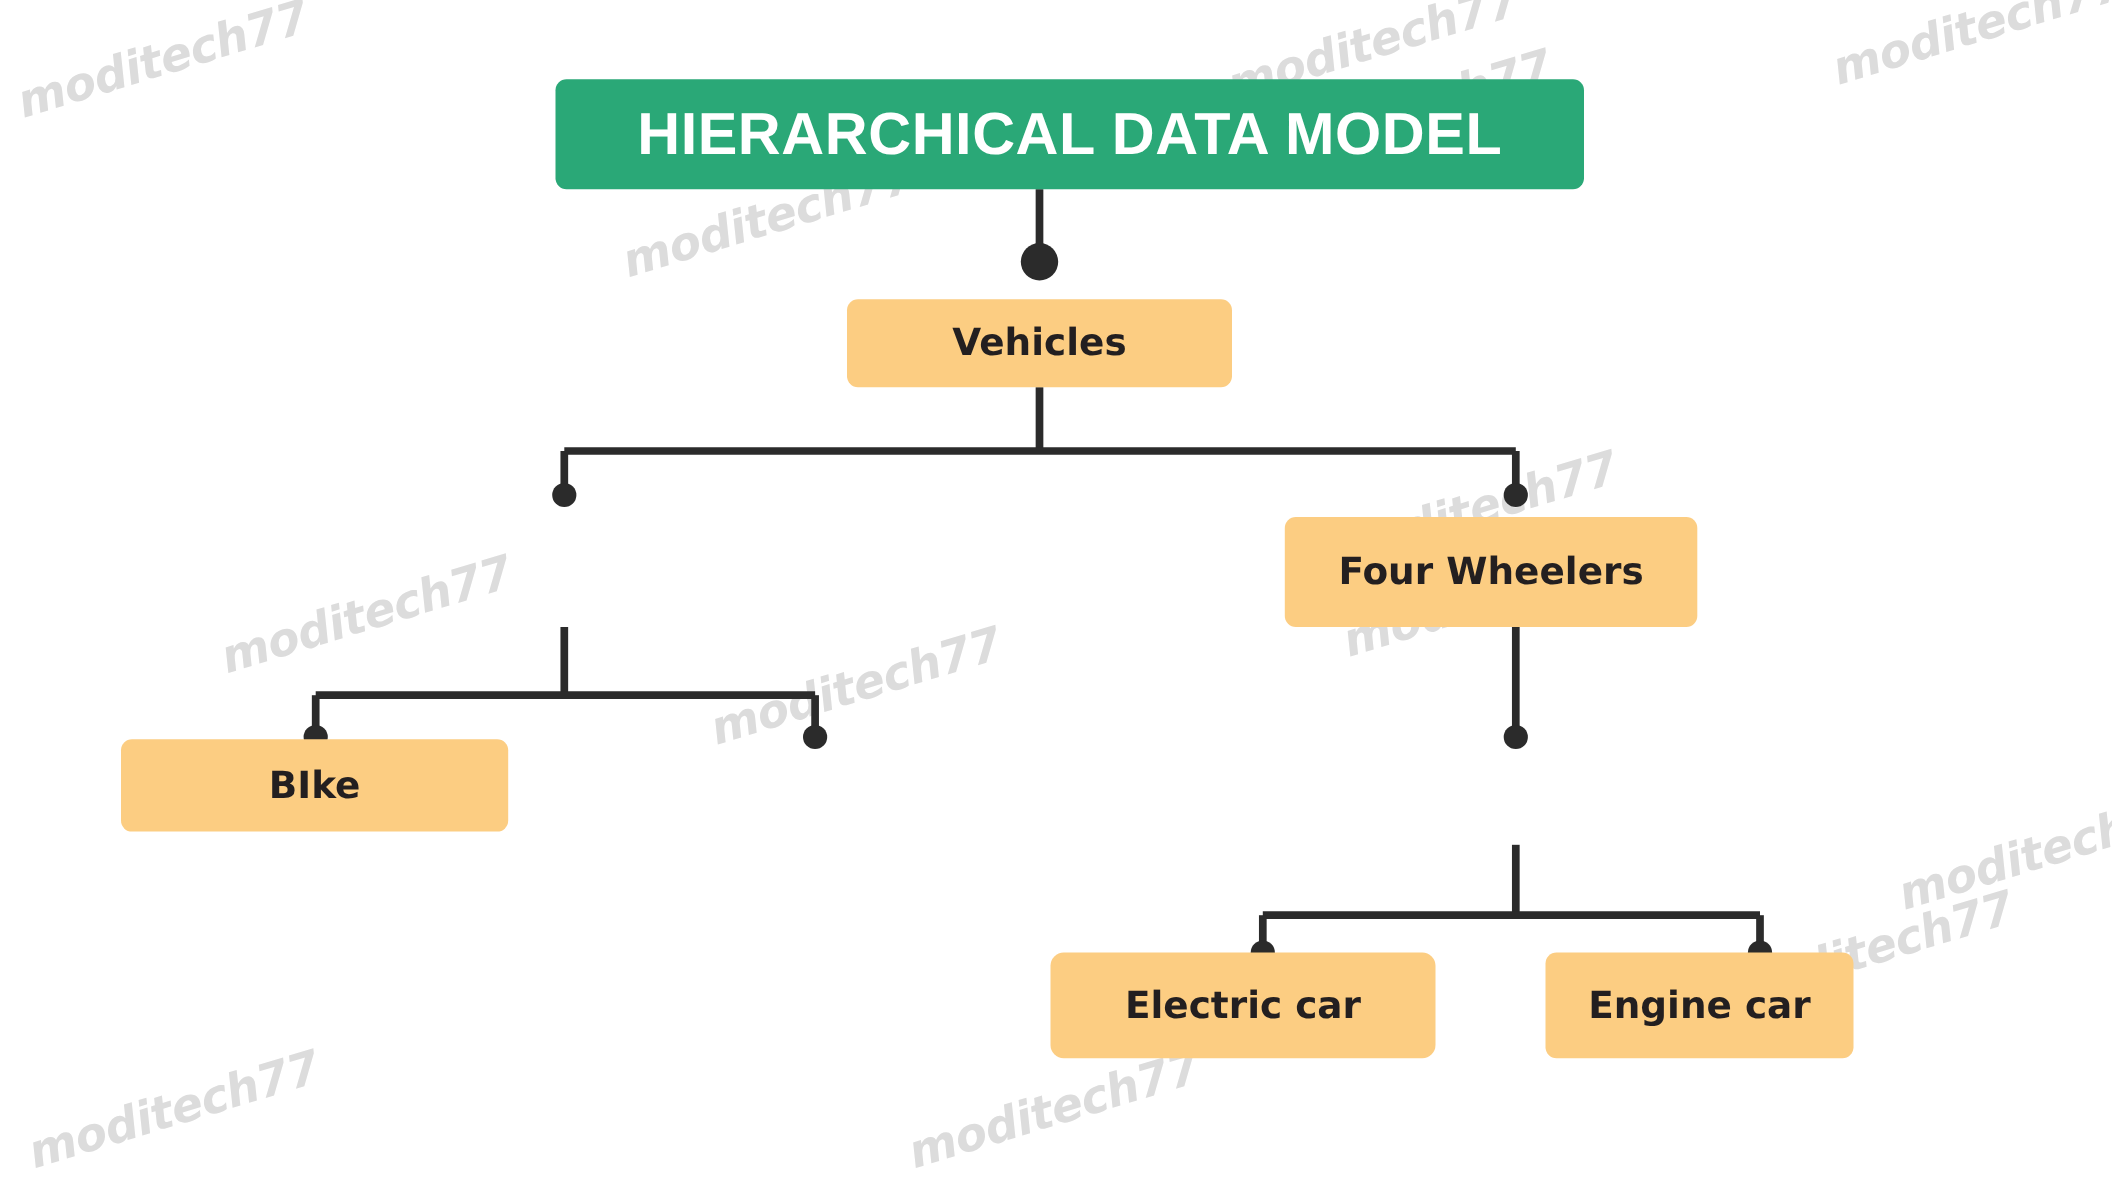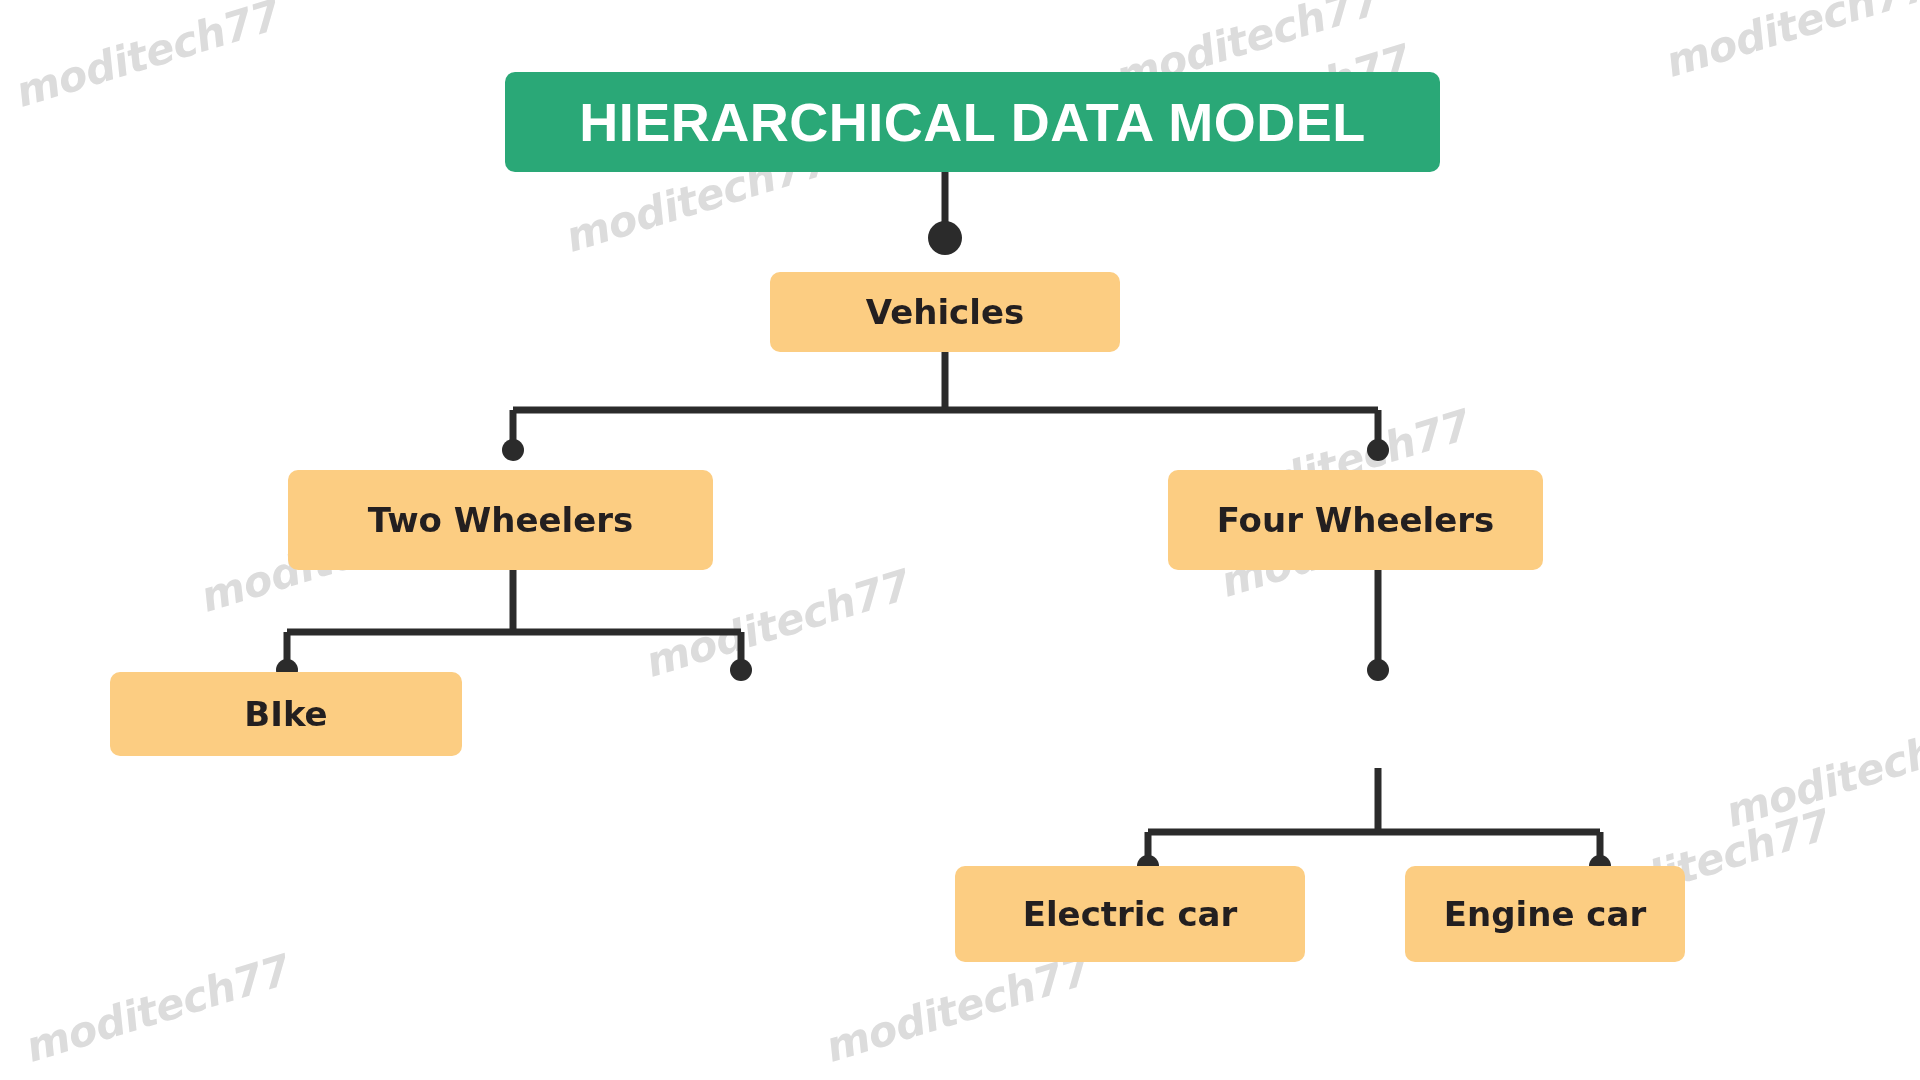--- a/index.html
+++ b/index.html
@@ -147,35 +147,32 @@
   <div id="node-layer">
 
     <div class="node node-title" style="left:505px; top:72px; width:935px; height:100px;text-align:right;">
       <span class="node-label">HIERARCHICAL DATA MODEL</span>
     </div>
 
     <div class="node node-box" style="left:770px; top:272px; width:350px; height:80px;">
       <span class="node-label">Vehicles</span>
     </div>
 
-    <div class="node node-box" style="left:288px; top:470px; width:425px; height:100px;">
-      <span class="node-label">Two Wheelers</span>
-    </div>
 
     <div class="node node-box" style="left:1168px; top:470px; width:375px; height:100px;text-align:center;">
       <span class="node-label">Four Wheelers</span>
     </div>
 
     <div class="node node-box" style="left:110px; top:672px; width:352px; height:84px;">
       <span class="node-label">BIke</span>
     </div>
 
 
 
-    <div class="node node-box" style="left:955px; top:866px; width:350px; height:96px;">
+    <div class="node node-box" style="left:955px; top:866px; width:350px; height:96px;border-radius:12px;">
       <span class="node-label">Electric car</span>
     </div>
 
     <div class="node node-box" style="left:1405px; top:866px; width:280px; height:96px;">
       <span class="node-label">Engine car</span>
     </div>
 
   </div>
 </div>
 

